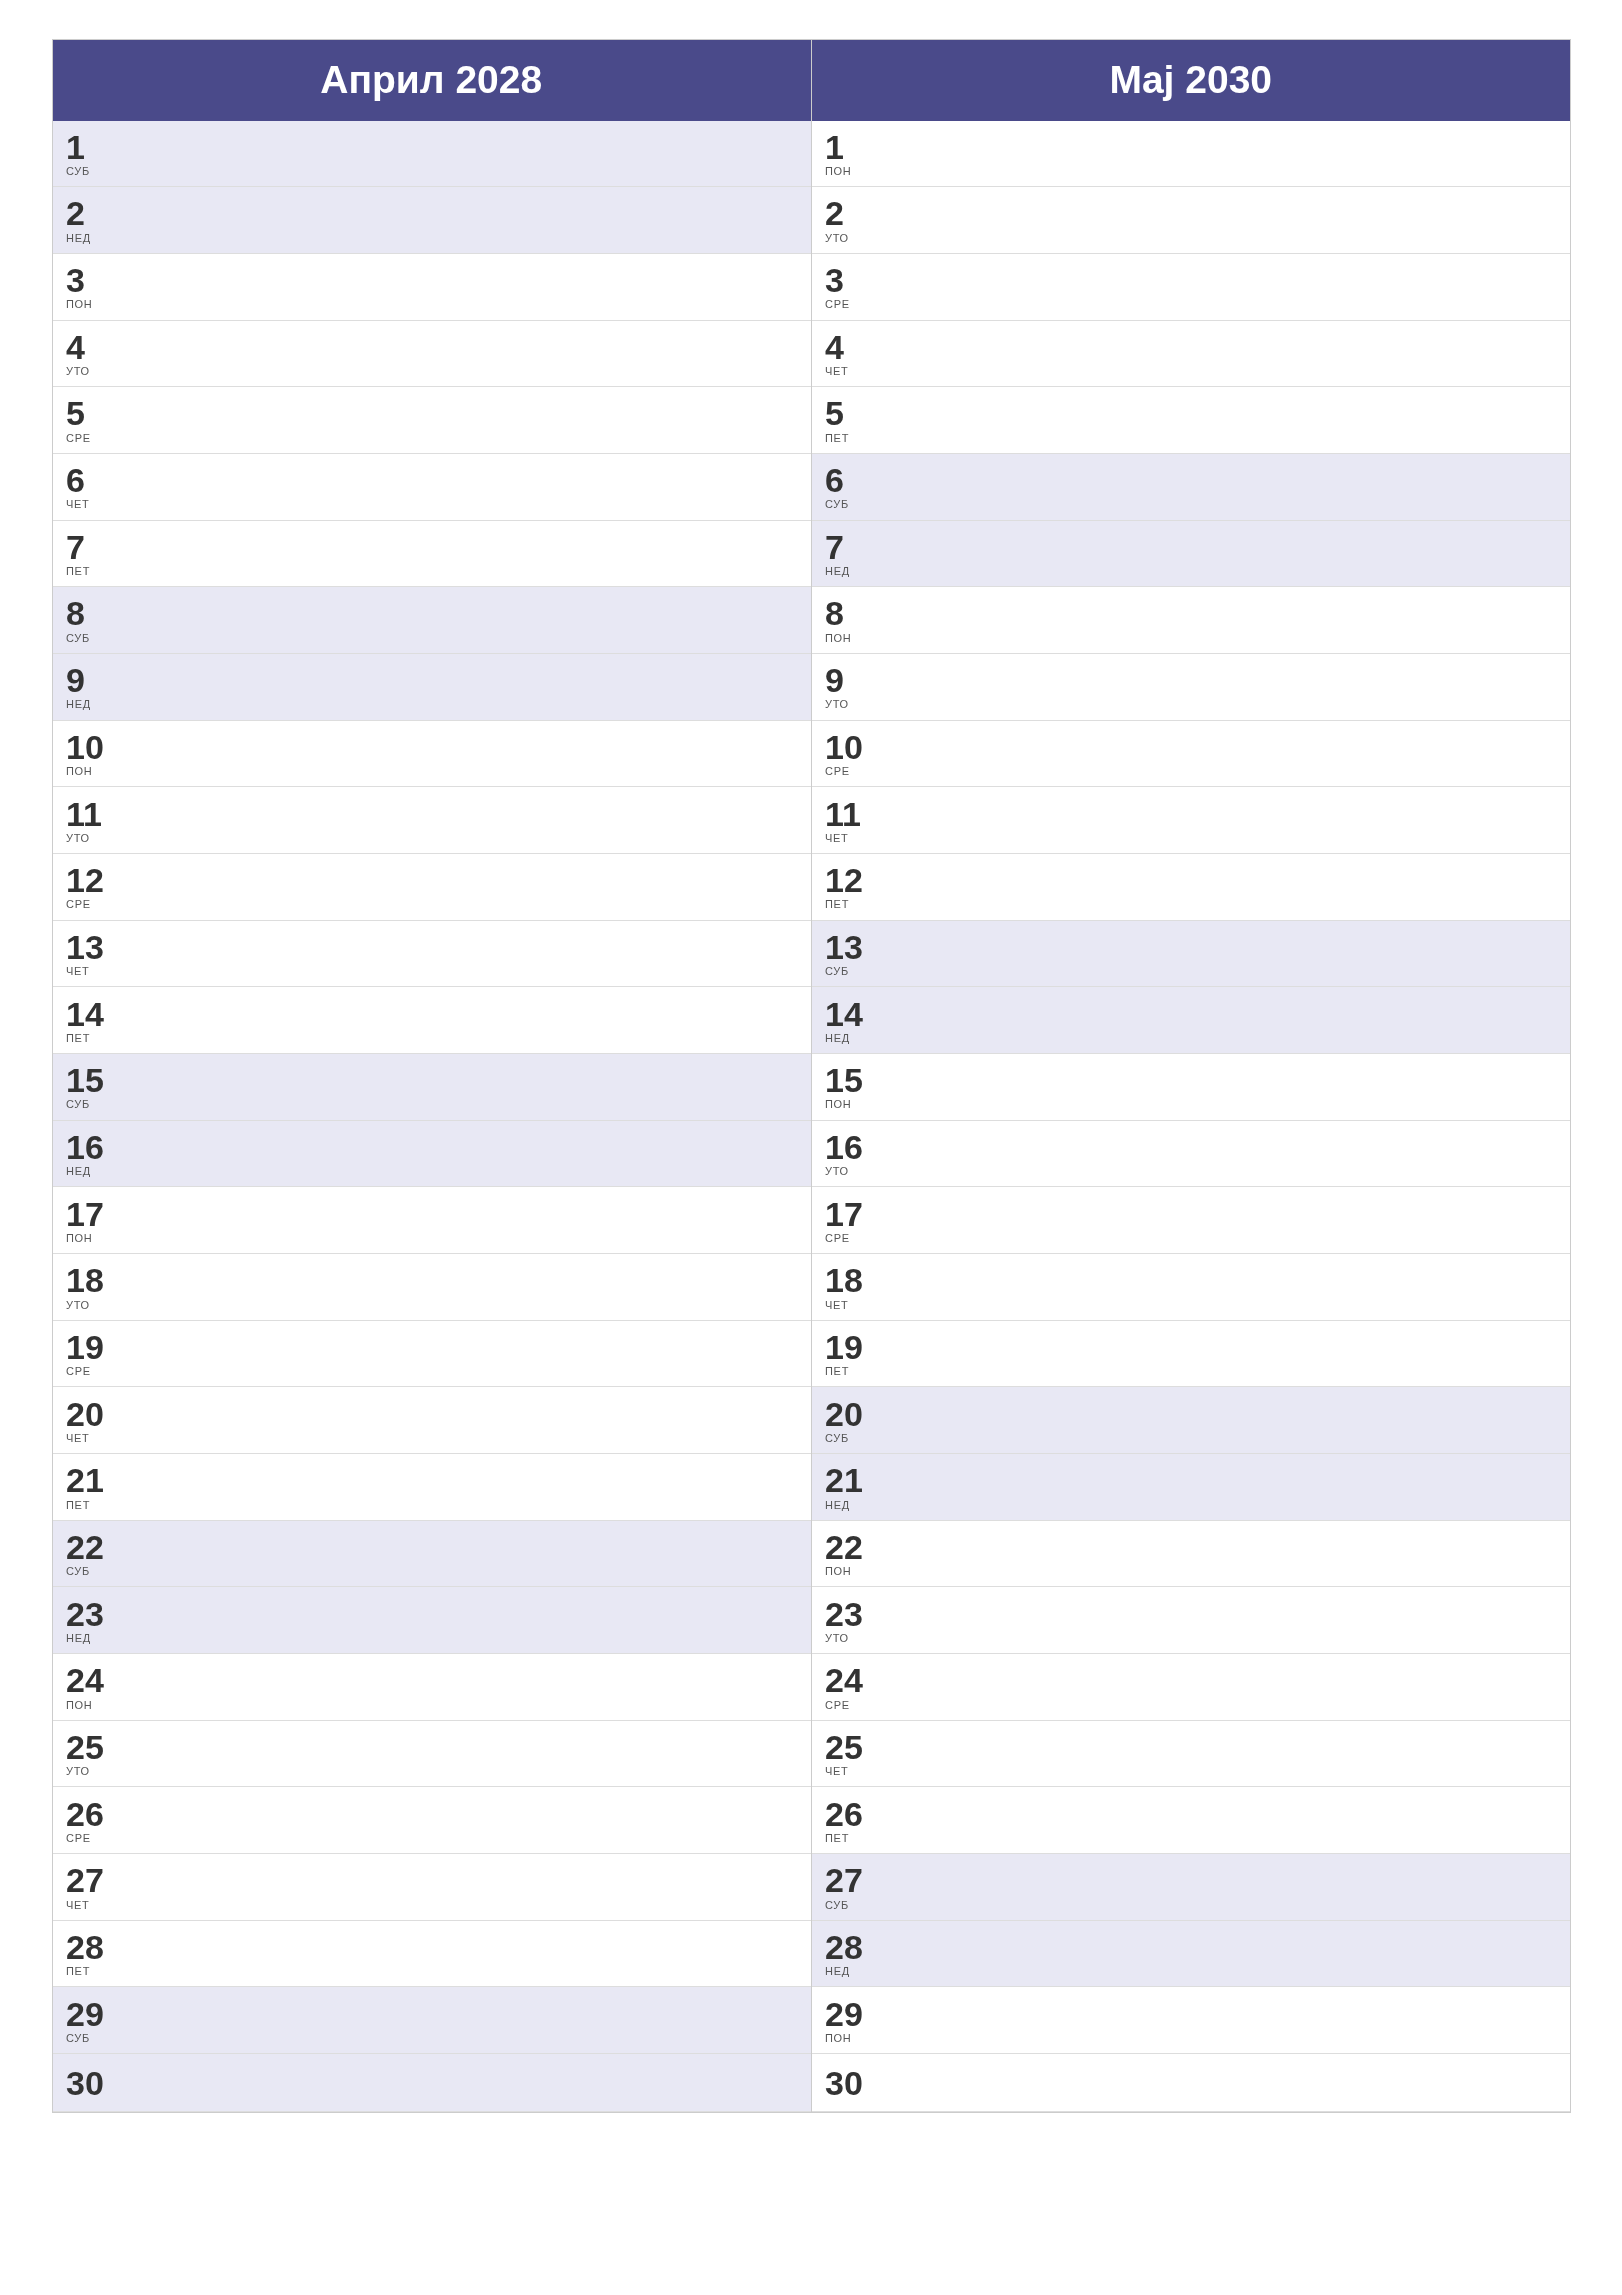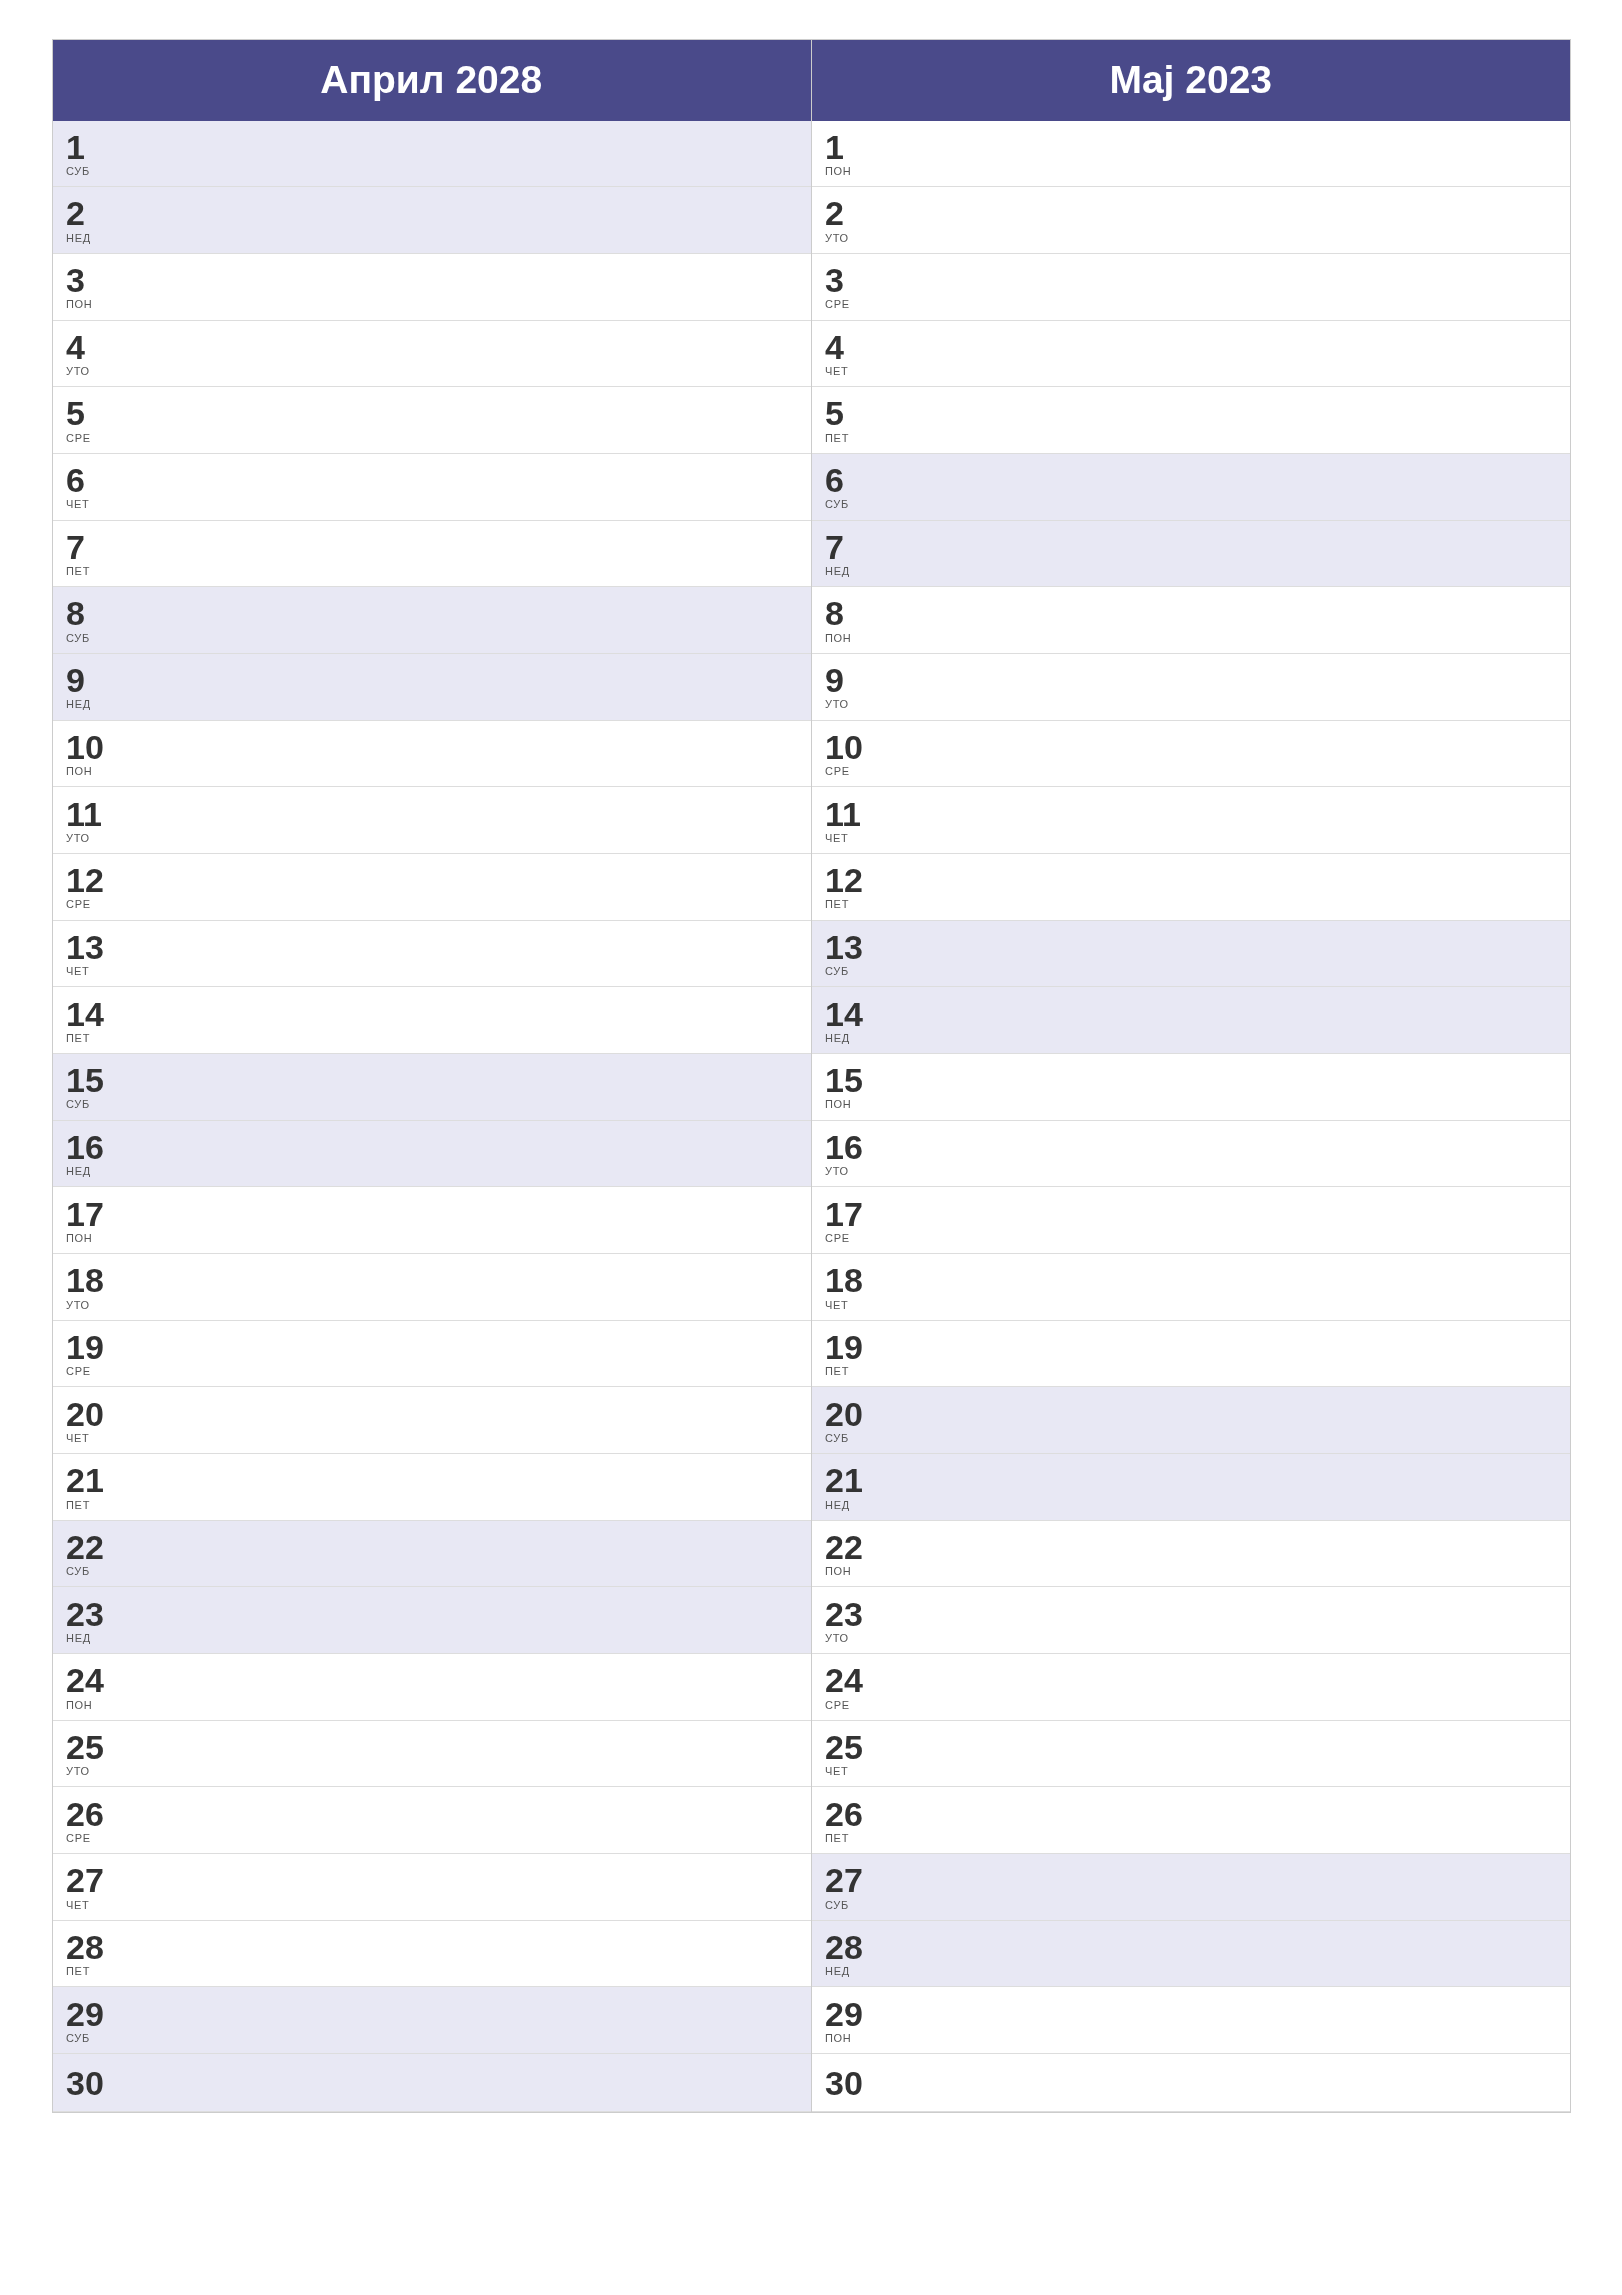--- a/index.html
+++ b/index.html
@@ -86,21 +86,21 @@
       letter-spacing: 0.7px;
       margin-top: 1.3px;
     }
   </style>
 </head>
 <body>
 
 <div class="calendar-container" id="main-calendar">
 <div class="calendar-header">
       <div class="month-header">Април 2028</div>
-      <div class="month-header">Maj 2023</div>
+      <div class="month-header">Maj 2030</div>
     </div>
     <div class="calendar-body">
       <div class="month-column">
         <div class="day-row weekend">
           <div class="day-info">
             <span class="day-number">1</span>
             <span class="day-name">СУБ</span>
           </div>
         </div>
         <div class="day-row weekend">

